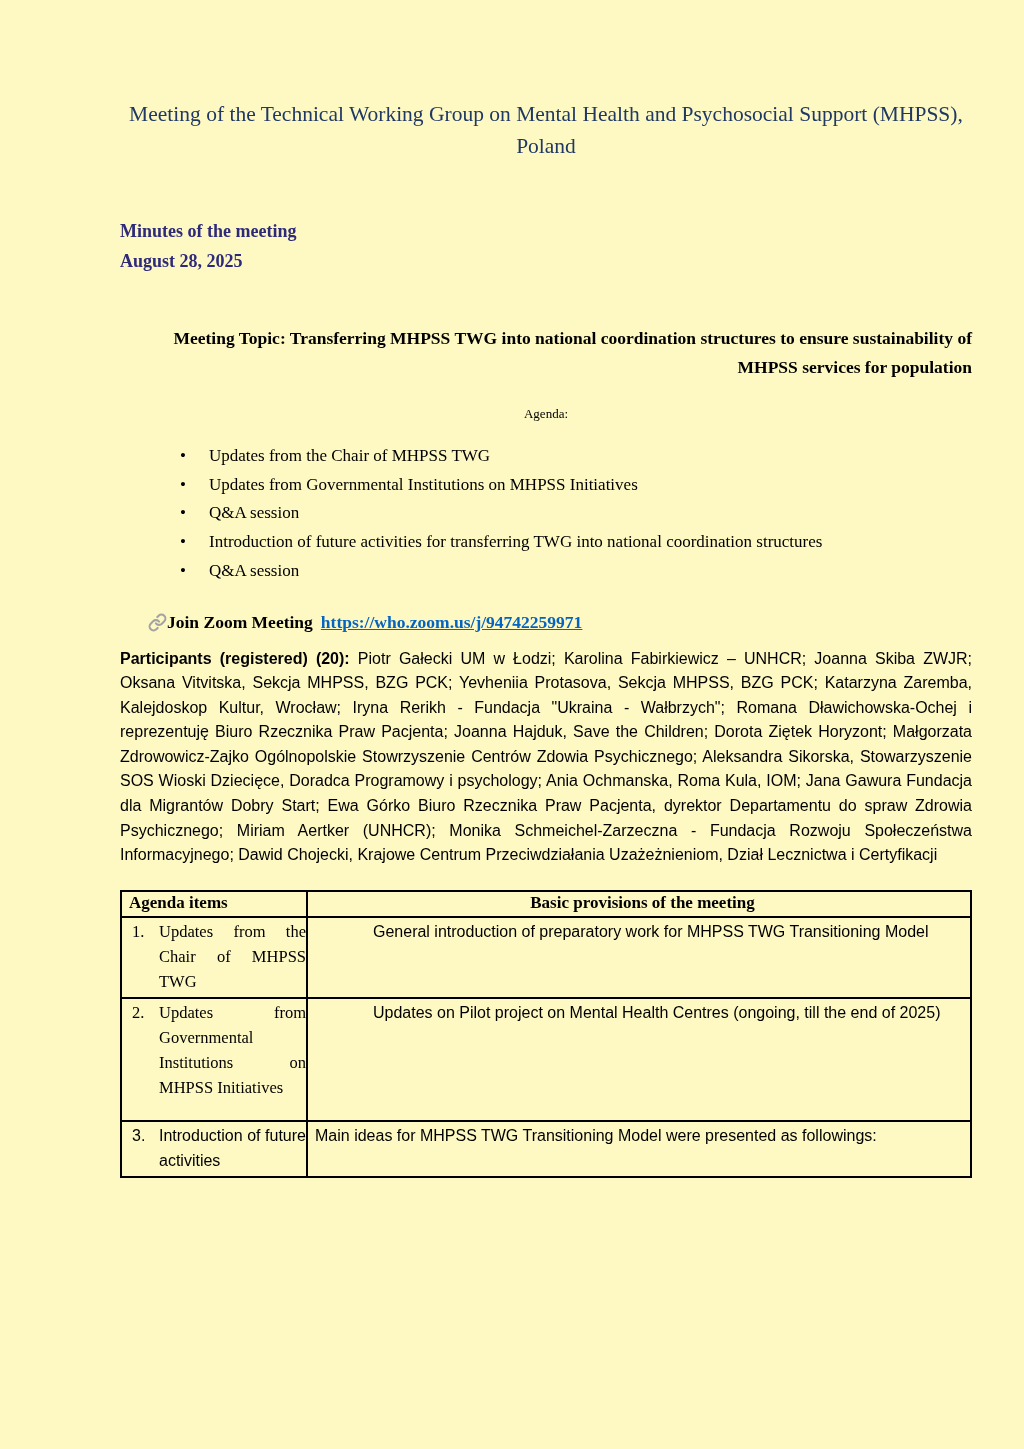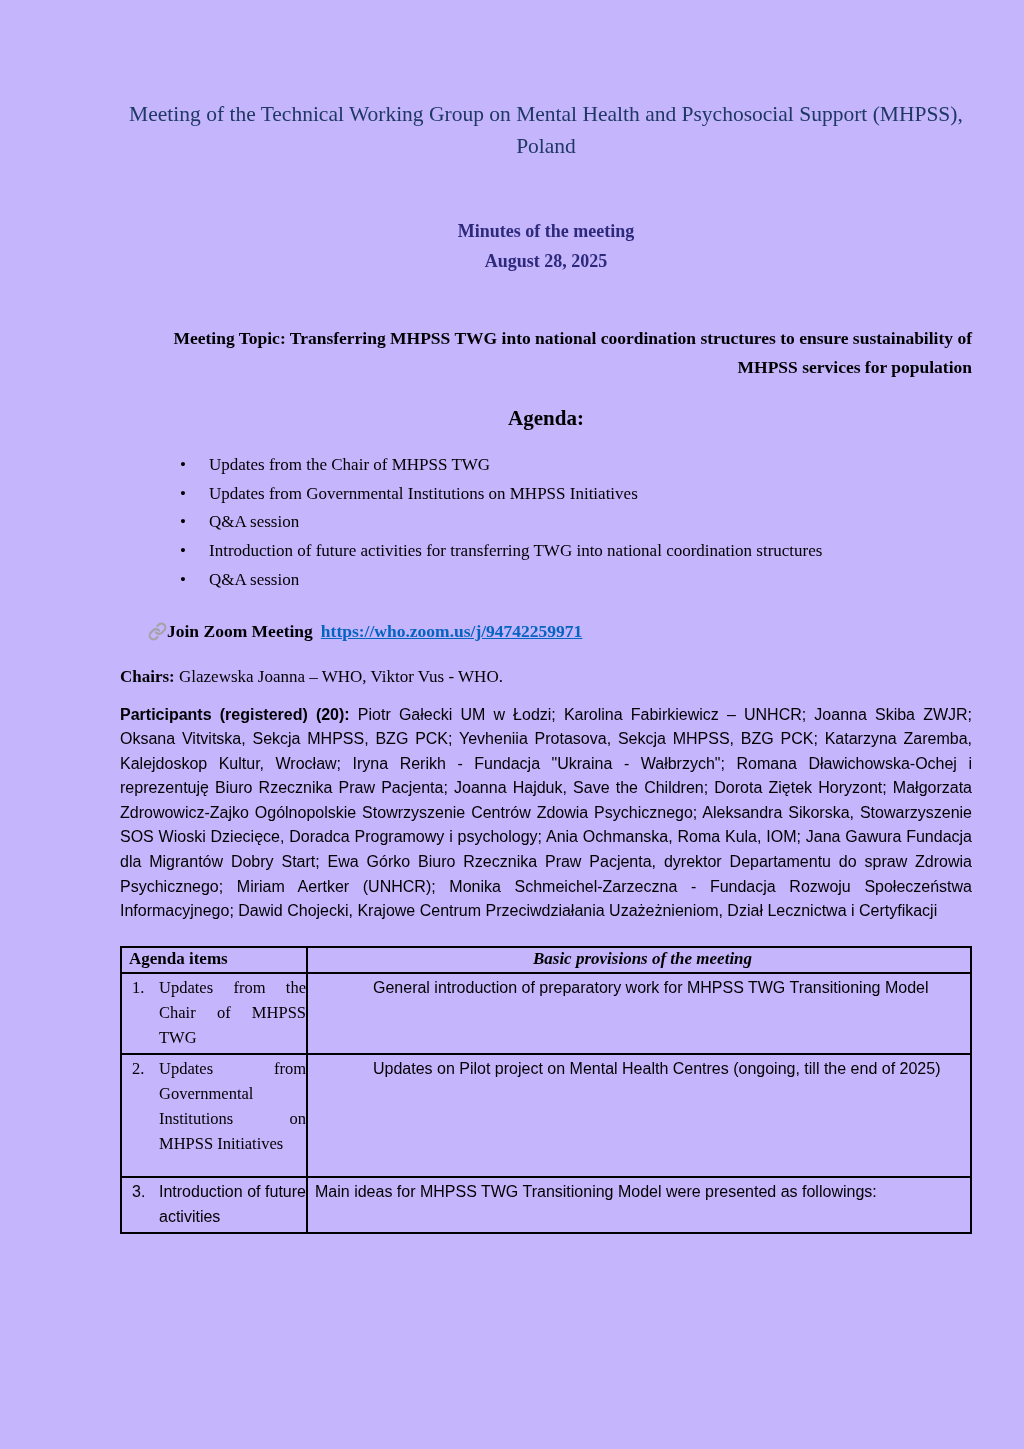--- a/index.html
+++ b/index.html
@@ -5,21 +5,21 @@
   html, body {
     margin: 0;
     padding: 0;
     background: #ffffff;
   }
   .page {
     position: relative;
     width: 1024px;
     height: 1449px;
     margin: 0 auto;
-    background: #c4b5fd;
+    background: #fef9c3;
     overflow: hidden;
     font-family: "Liberation Serif", serif;
     color: #000000;
   }
   .content {
     position: absolute;
     left: 120px;
     top: 0;
     width: 852px;
   }
@@ -27,37 +27,37 @@
     margin: 98px 0 0 0;
     font-family: "Liberation Serif", serif;
     font-size: 21.5px;
     font-weight: 400;
     line-height: 32px;
     text-align: center;
     color: #1f3864;
   }
   .subtitle-block {
     margin-top: 54px;
-    text-align: center;
+    text-align: left;
     color: #2e2a7b;
     font-weight: 700;
     font-size: 18px;
     line-height: 30px;
   }
   .topic {
     margin: 48px 0 0 0;
     font-size: 17.5px;
     font-weight: 700;
     line-height: 29px;
     text-align: right;
   }
   .agenda-heading {
     margin: 24px 0 4px 0;
-    font-size: 21px;
-    font-weight: 700;
+    font-size: 13px;
+    font-weight: 400;
     text-align: center;
   }
   .agenda-list {
     margin: 20px 0 0 0;
     padding: 0 0 0 60px;
     list-style: none;
   }
   .agenda-list li {
     position: relative;
     padding-left: 29px;
@@ -125,21 +125,20 @@
     font-size: 17px;
     font-weight: 700;
     text-align: left;
     padding-left: 10px;
   }
   th.h-prov {
     font-family: "Liberation Serif", serif;
     font-size: 17px;
     font-weight: 700;
     text-align: center;
-    font-style: italic;
   }
   td.items-serif {
     font-family: "Liberation Serif", serif;
     font-size: 16.5px;
     line-height: 25px;
     text-align: justify;
   }
   td.items-sans {
     font-family: "Liberation Sans", sans-serif;
     font-size: 16px;
@@ -199,21 +198,20 @@
       <span class="link-icon">
         <svg viewBox="0 0 24 24" fill="none" stroke="#a3a3a3" stroke-width="2.6" stroke-linecap="round" stroke-linejoin="round">
           <path d="M10 13a5 5 0 0 0 7.54.54l3-3a5 5 0 0 0-7.07-7.07l-1.72 1.71"></path>
           <path d="M14 11a5 5 0 0 0-7.54-.54l-3 3a5 5 0 0 0 7.07 7.07l1.71-1.71"></path>
         </svg>
       </span>
       <span class="zoom-label">Join Zoom Meeting</span>
       <a class="zoom-link" href="#">https://who.zoom.us/j/94742259971</a>
     </div>
 
-    <p class="chairs"><span class="lbl">Chairs:</span> <span>Glazewska Joanna – WHO, Viktor Vus - WHO.</span></p>
 
     <p class="participants"><span class="lbl">Participants (registered) (20):</span> <span>Piotr Gałecki UM w Łodzi; Karolina Fabirkiewicz – UNHCR; Joanna Skiba ZWJR; Oksana Vitvitska, Sekcja MHPSS, BZG PCK; Yevheniia Protasova, Sekcja MHPSS, BZG PCK; Katarzyna Zaremba, Kalejdoskop Kultur, Wrocław; Iryna Rerikh - Fundacja "Ukraina - Wałbrzych"; Romana Dławichowska-Ochej i reprezentuję Biuro Rzecznika Praw Pacjenta; Joanna Hajduk, Save the Children; Dorota Ziętek Horyzont; Małgorzata Zdrowowicz-Zajko Ogólnopolskie Stowrzyszenie Centrów Zdowia Psychicznego;  Aleksandra Sikorska, Stowarzyszenie SOS Wioski Dziecięce, Doradca Programowy i psychology; Ania Ochmanska, Roma Kula, IOM; Jana Gawura Fundacja dla Migrantów Dobry Start; Ewa Górko Biuro Rzecznika Praw Pacjenta, dyrektor Departamentu do spraw Zdrowia Psychicznego; Miriam Aertker (UNHCR); Monika Schmeichel-Zarzeczna - Fundacja Rozwoju Społeczeństwa Informacyjnego; Dawid Chojecki, Krajowe Centrum Przeciwdziałania Uzażeżnieniom, Dział Lecznictwa i Certyfikacji</span></p>
 
     <table class="minutes">
       <colgroup>
         <col class="col-items">
         <col>
       </colgroup>
       <tbody>
           <tr>

